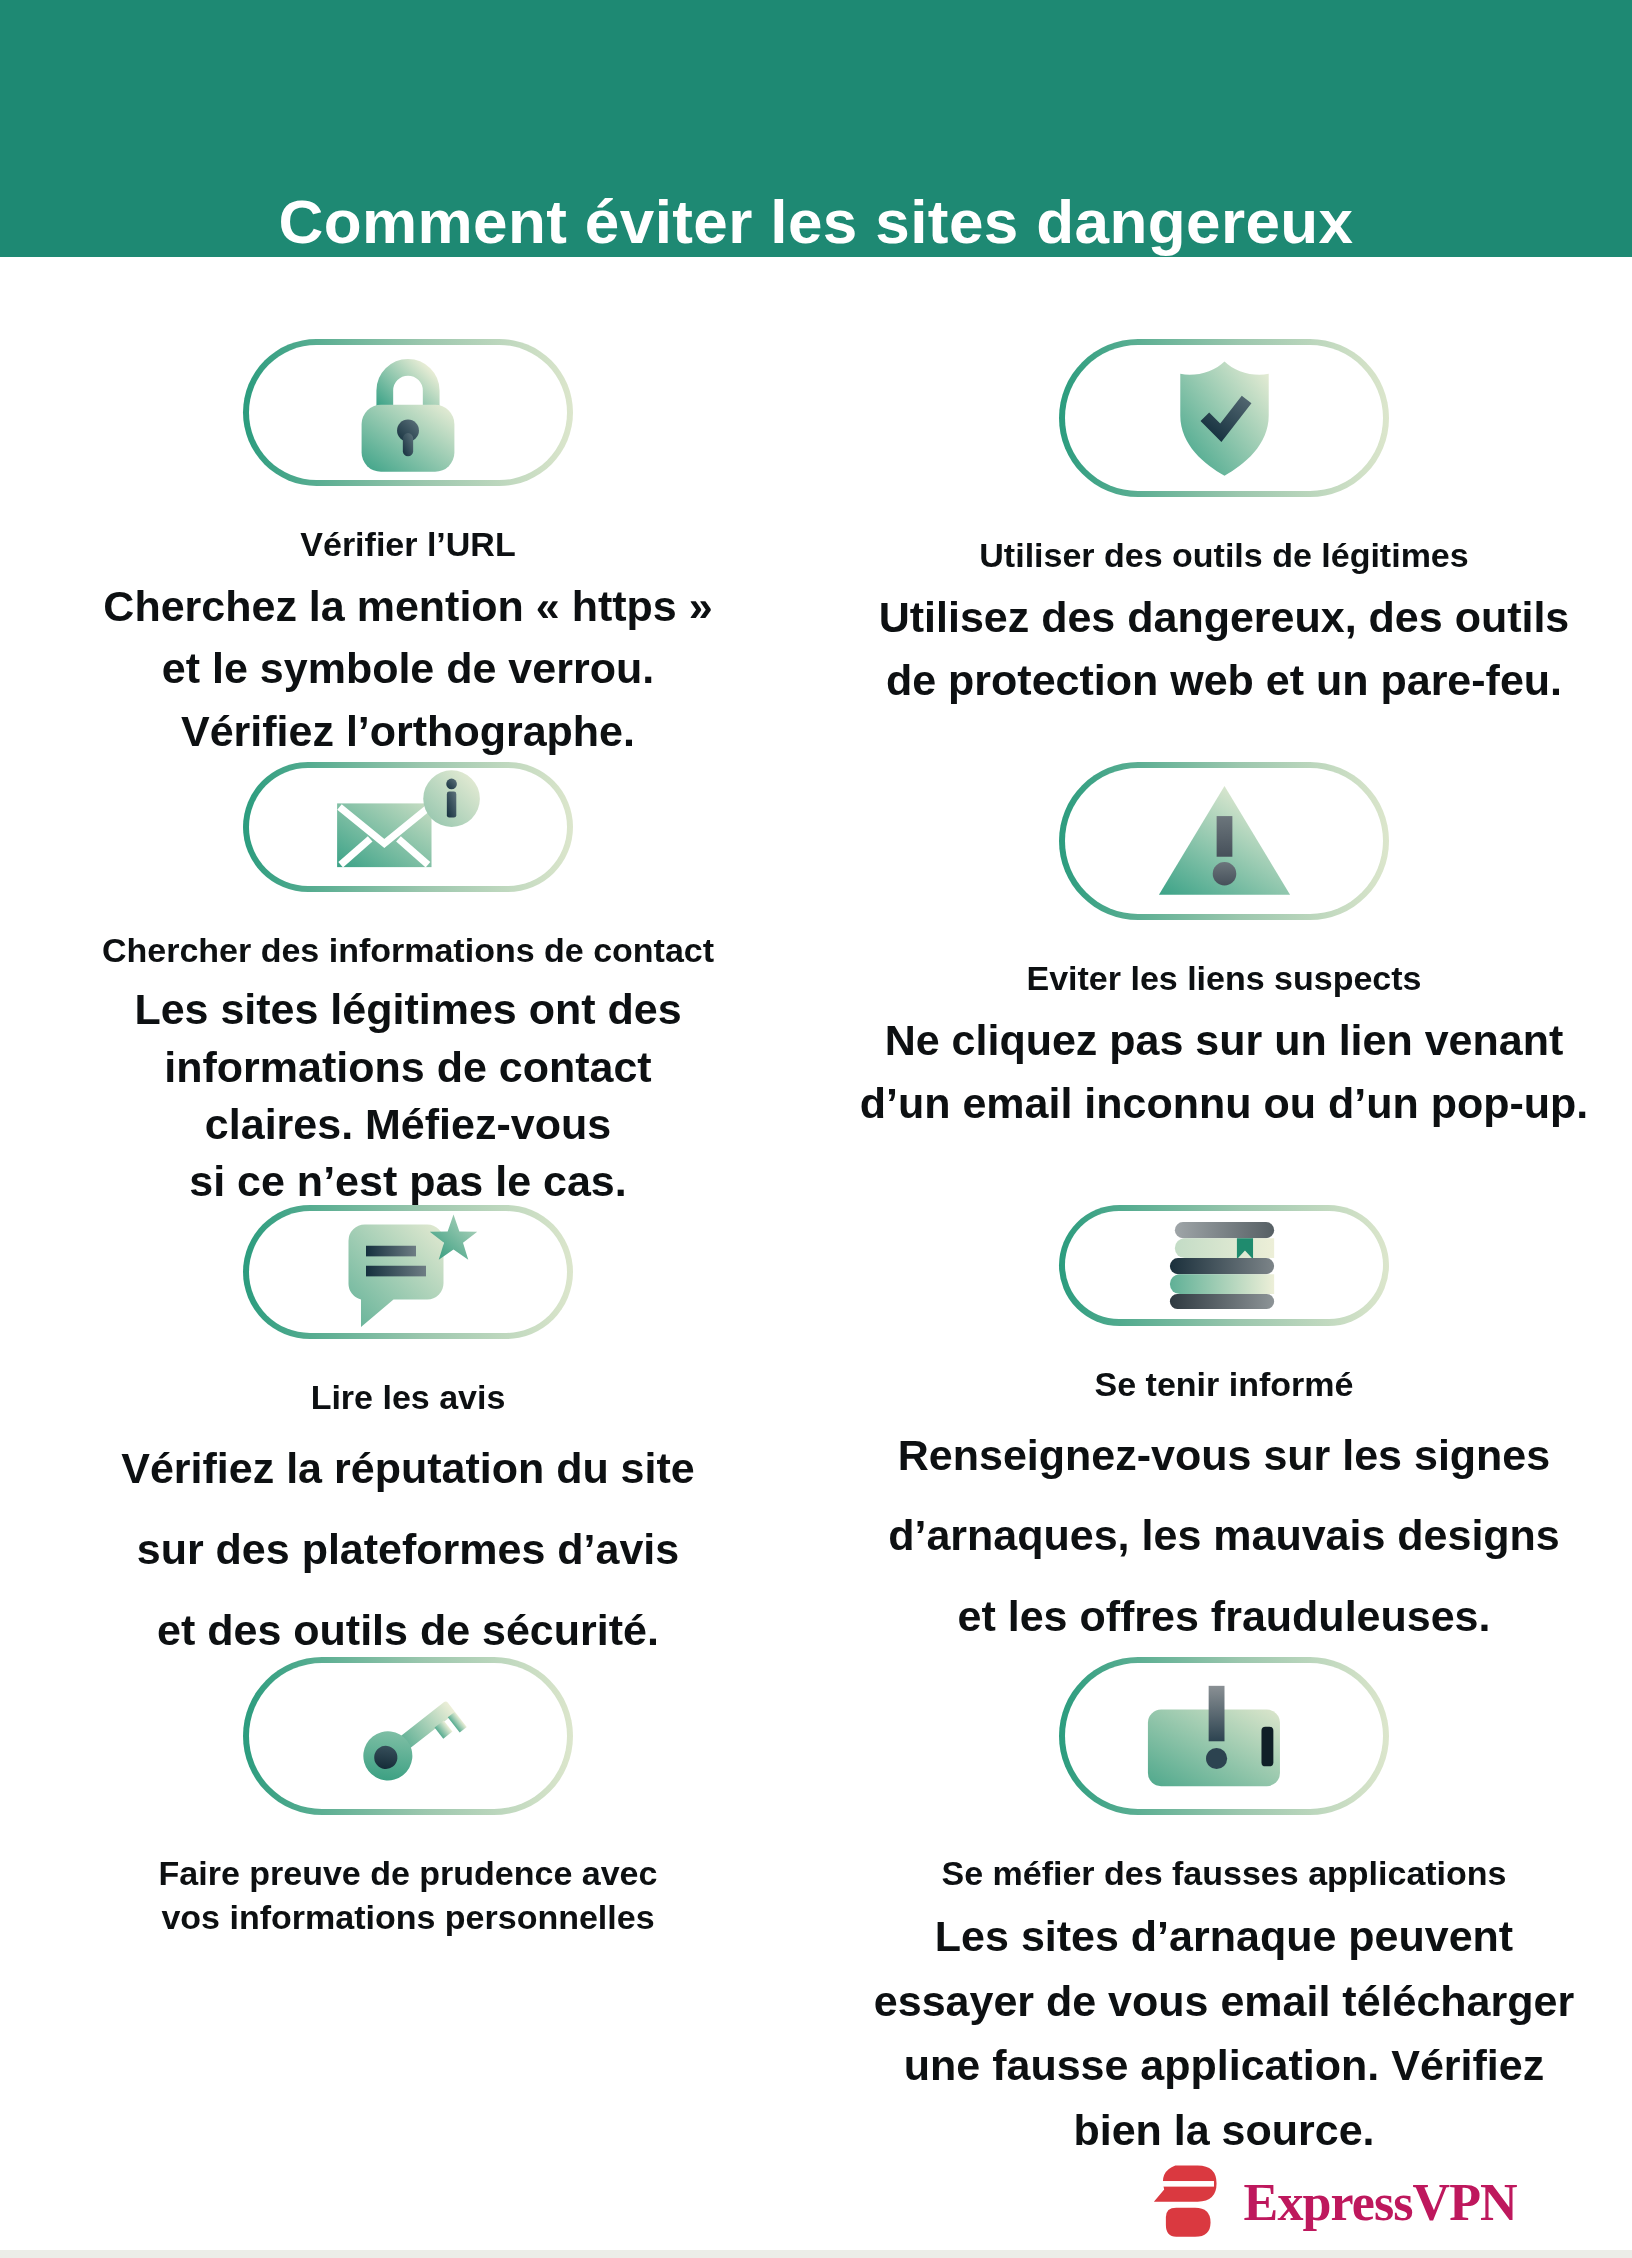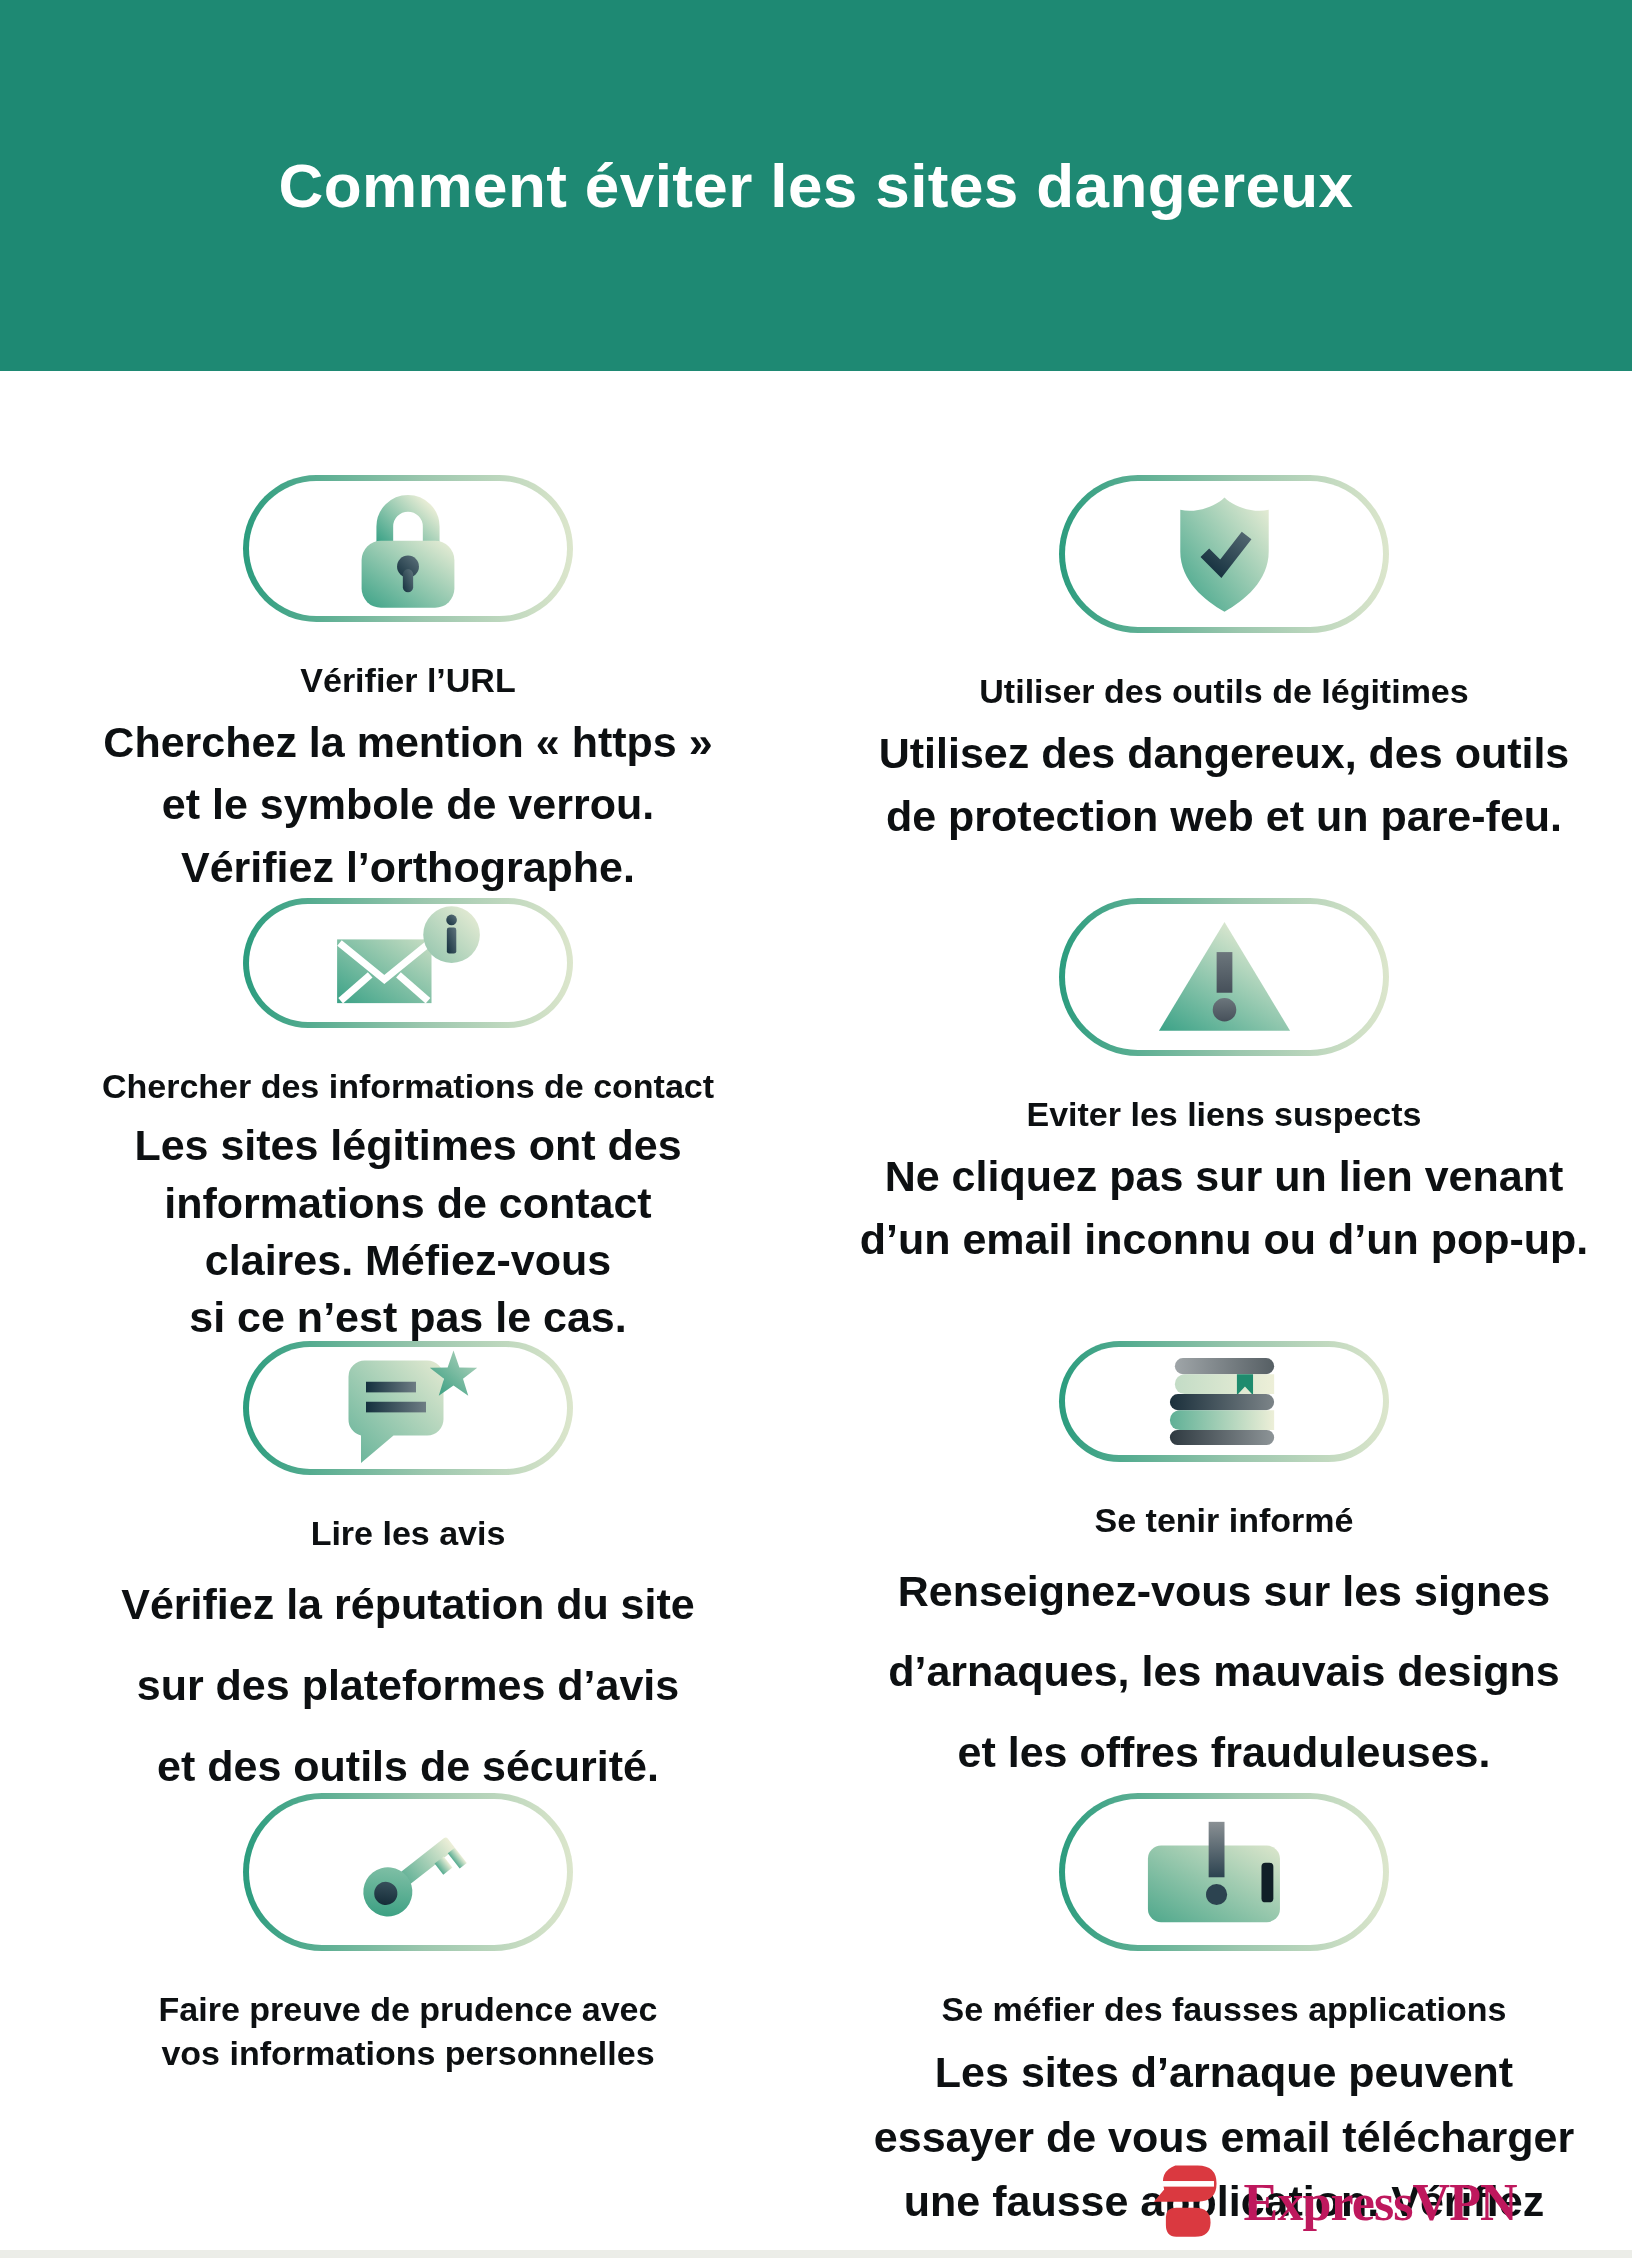--- a/index.html
+++ b/index.html
@@ -1,29 +1,29 @@
 <!DOCTYPE html>
 <html style="font-size:14px"><head>
 <meta charset="utf-8">
 <style>
   html,body{margin:0;padding:0;}
   body{
     width:1632px;height:2258px;position:relative;background:#ffffff;
     font-family:"Liberation Sans", sans-serif;overflow:hidden;
   }
   .header{
-    height:371px;background:#1E8973;display:flex;align-items:center;justify-content:center;
+    height:257px;background:#1E8973;display:flex;align-items:flex-end;justify-content:center;
   }
   .header h1{
     margin:0;color:#ffffff;font-size:62px;font-weight:700;letter-spacing:0.4px;
   }
   .grid{
     display:grid;grid-template-columns:816px 816px;
     grid-template-rows:423px 443px 452px auto;
-    padding-top:104px;
+    padding-top:82px;
   }
   .section{display:flex;flex-direction:column;align-items:center;text-align:center;}
   .pill{
     width:318px;height:146px;border-radius:84px;padding:6.2px;box-sizing:content-box;
     background:linear-gradient(90deg,#2B9C7E 0%,#9CC7AE 55%,#DCE6CC 100%);
   }
   .pill-inner{
     width:100%;height:100%;background:#ffffff;border-radius:78px;
     display:flex;align-items:center;justify-content:center;
   }

